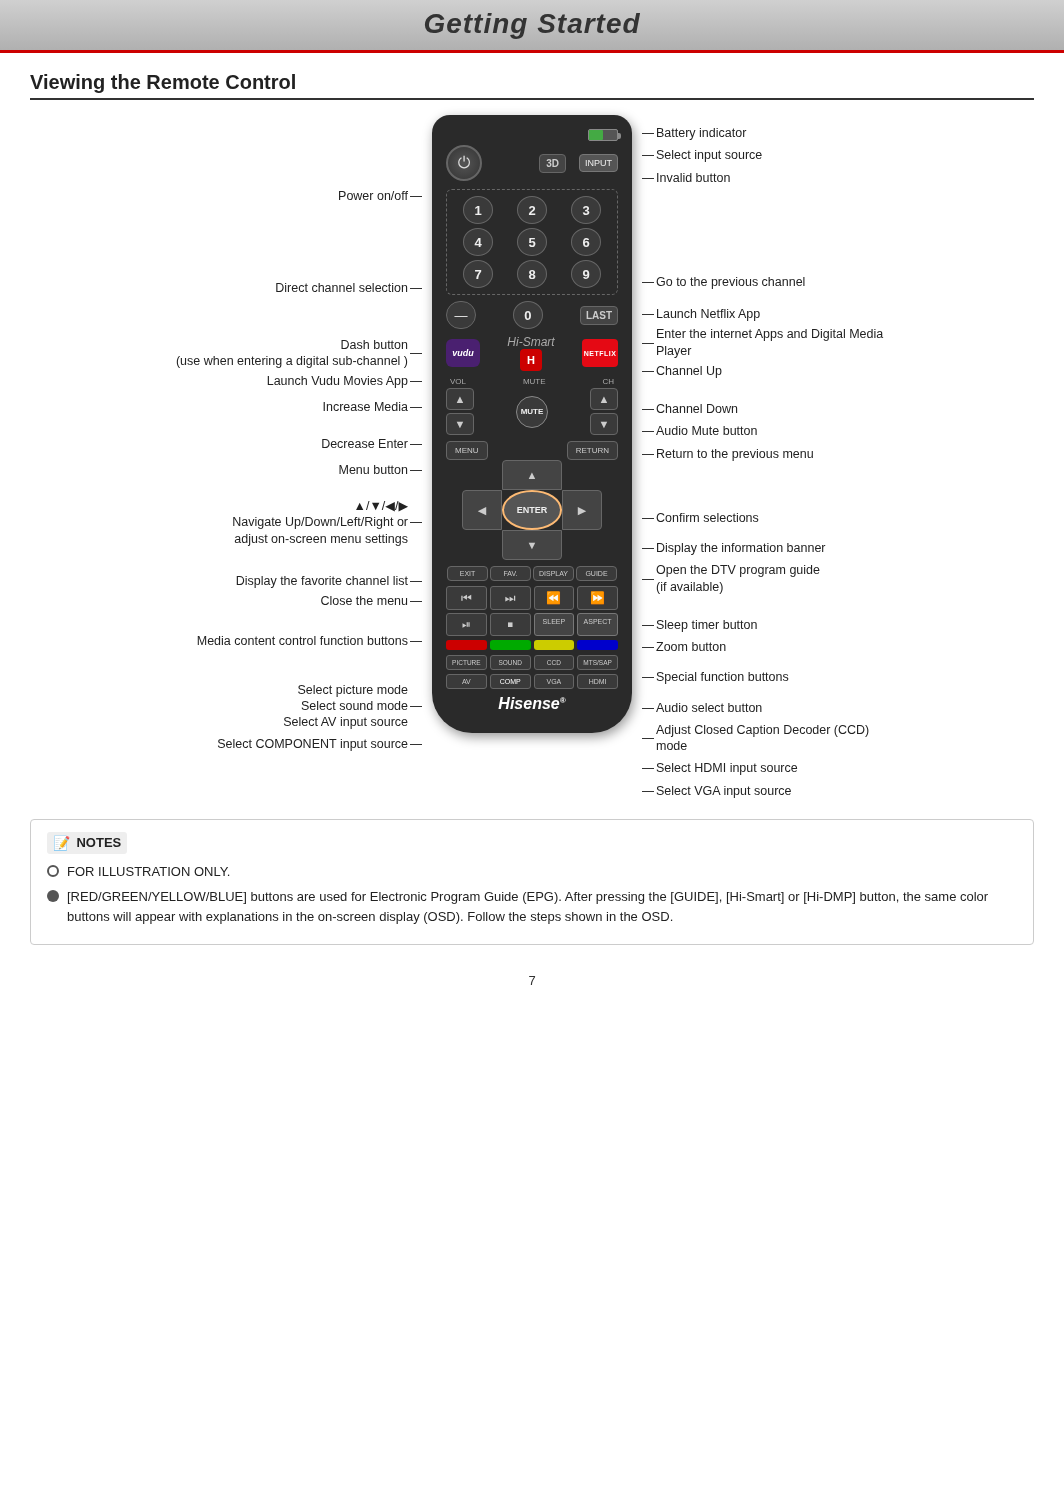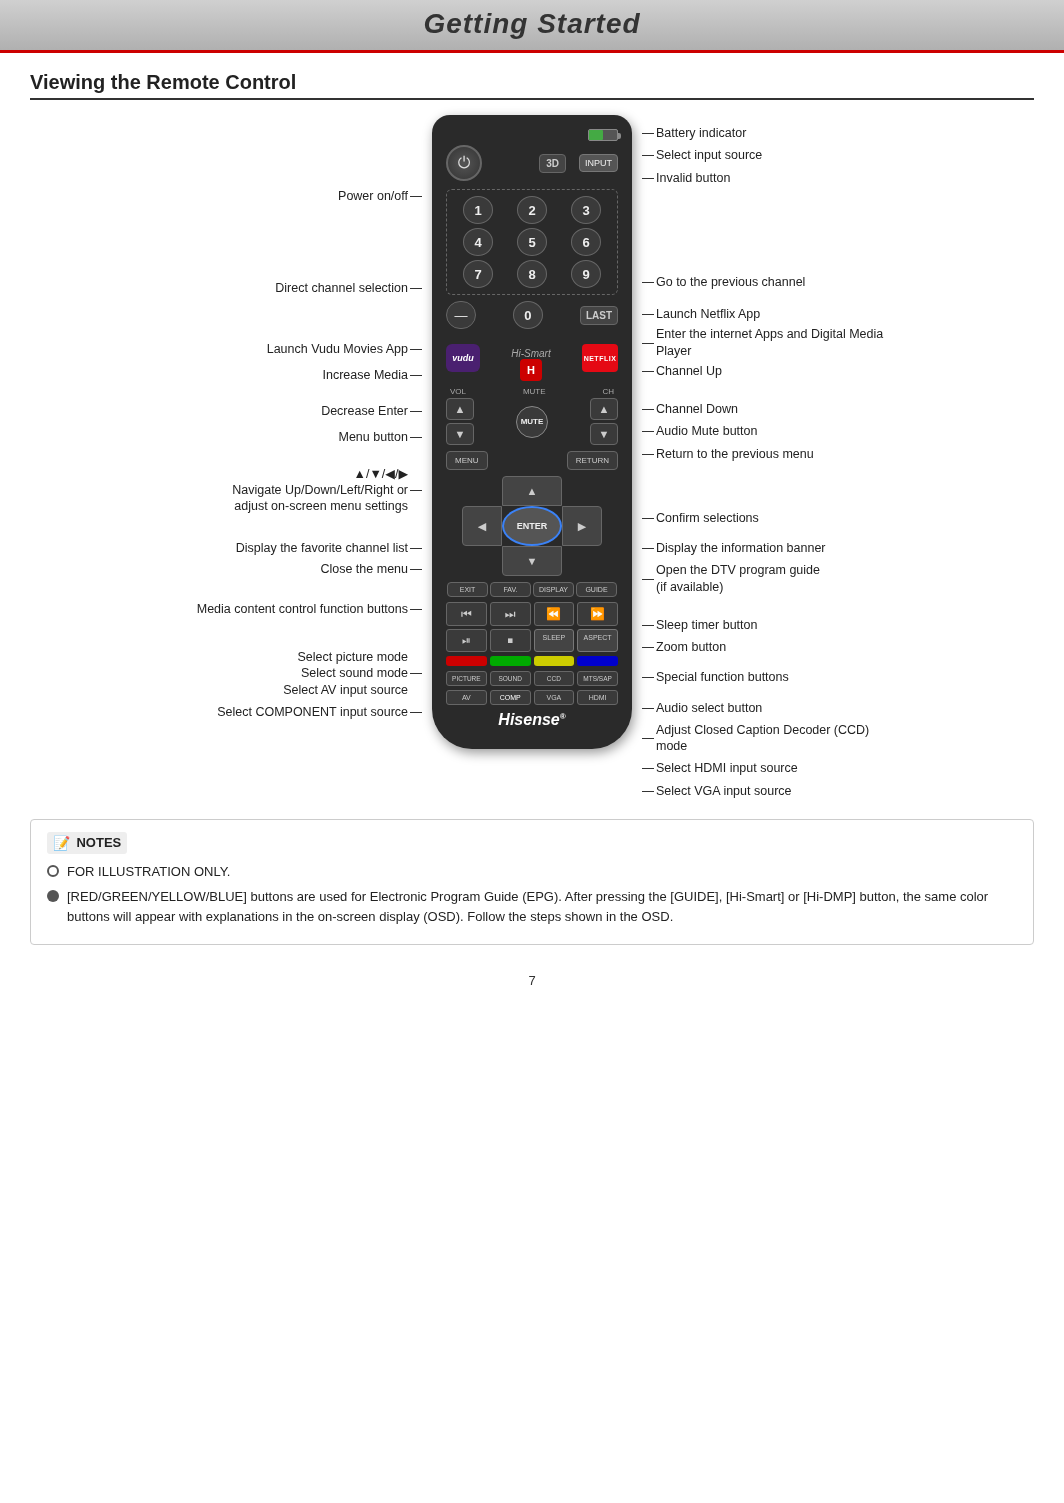--- a/index.html
+++ b/index.html
@@ -223,24 +223,23 @@
       font-size: 9px;
       font-weight: bold;
       font-style: italic;
     }
     .hismart-btn {
       display: flex;
       flex-direction: column;
       align-items: center;
     }
     .hismart-text {
-      font-size: 10px;
+      font-size: 12px;
       color: #aaa;
       font-style: italic;
-      margin-top: 13px;
     }
     .hismart-icon {
       width: 22px;
       height: 22px;
       background: #c00;
       border-radius: 4px;
       color: #fff;
       display: flex;
       align-items: center;
       justify-content: center;
@@ -309,21 +308,20 @@
       display: flex;
       align-items: center;
       justify-content: center;
       cursor: pointer;
     }
 
     
     .menu-return-row {
       display: flex;
       justify-content: space-between;
-      margin-bottom: 6px;
     }
     .menu-btn, .return-btn {
       background: #3a3a3a;
       border: 1px solid #666;
       border-radius: 4px;
       color: #ccc;
       font-size: 8px;
       padding: 4px 8px;
       cursor: pointer;
     }
@@ -357,21 +355,21 @@
       cursor: pointer;
     }
     .dpad-up, .dpad-down {
       border-radius: 4px 4px 0 0;
     }
     .dpad-down { border-radius: 0 0 4px 4px; }
     .dpad-left { border-radius: 4px 0 0 4px; }
     .dpad-right { border-radius: 0 4px 4px 0; }
     .dpad-center {
       background: #555;
-      border: 2px solid #3b82f6;
+      border: 2px solid #fdba74;
       border-radius: 50%;
       color: #eee;
       font-size: 9px;
       font-weight: bold;
       display: flex;
       align-items: center;
       justify-content: center;
       cursor: pointer;
     }
 
@@ -639,20 +637,21 @@
 
 <div class="diagram-area">
 
   <div class="left-labels">
 
     <div style="height:28px"></div>
     <div class="left-label">Power on/off</div>
     <div style="height:76px"></div>
     <div class="left-label">Direct channel selection</div>
     <div style="height:40px"></div>
+    <div class="left-label">Dash button<br>(use when entering a digital sub-channel )</div>
     <div style="height:4px"></div>
     <div class="left-label">Launch Vudu Movies App</div>
     <div style="height:10px"></div>
     <div class="left-label">Increase Media</div>
     <div style="height:20px"></div>
     <div class="left-label">Decrease Enter</div>
     <div style="height:10px"></div>
     <div class="left-label">Menu button</div>
     <div style="height:20px"></div>
     <div class="left-label">▲/▼/◀/▶<br>Navigate Up/Down/Left/Right or<br>adjust on-screen menu settings</div>

